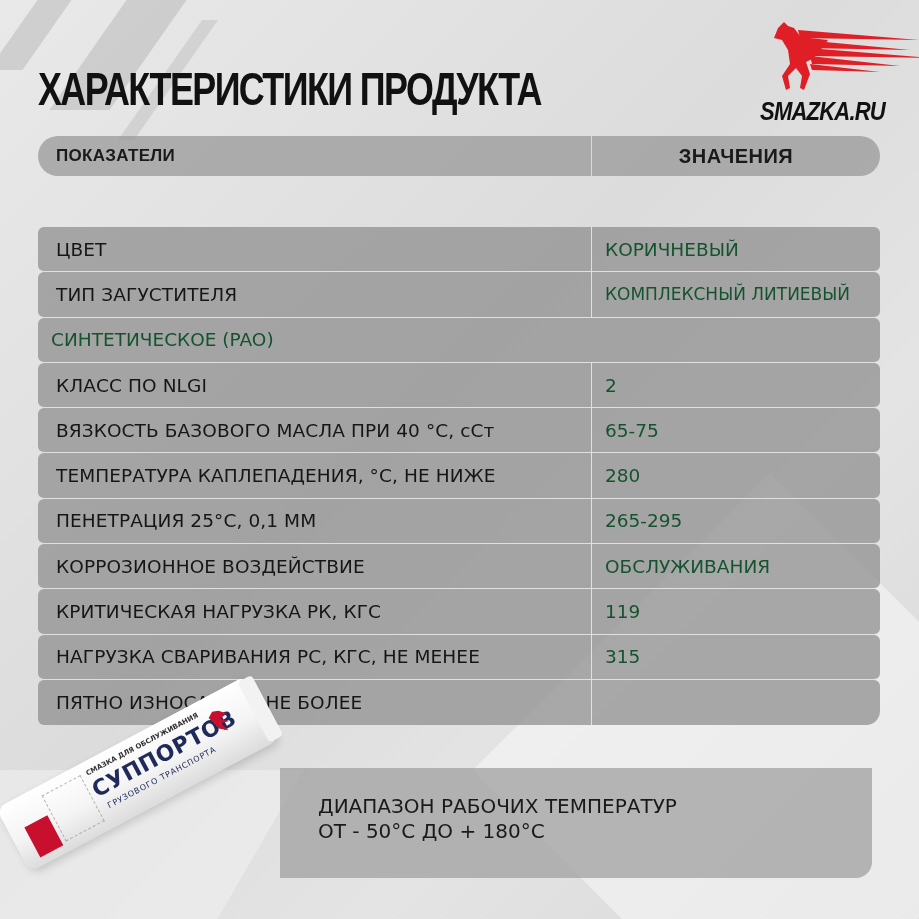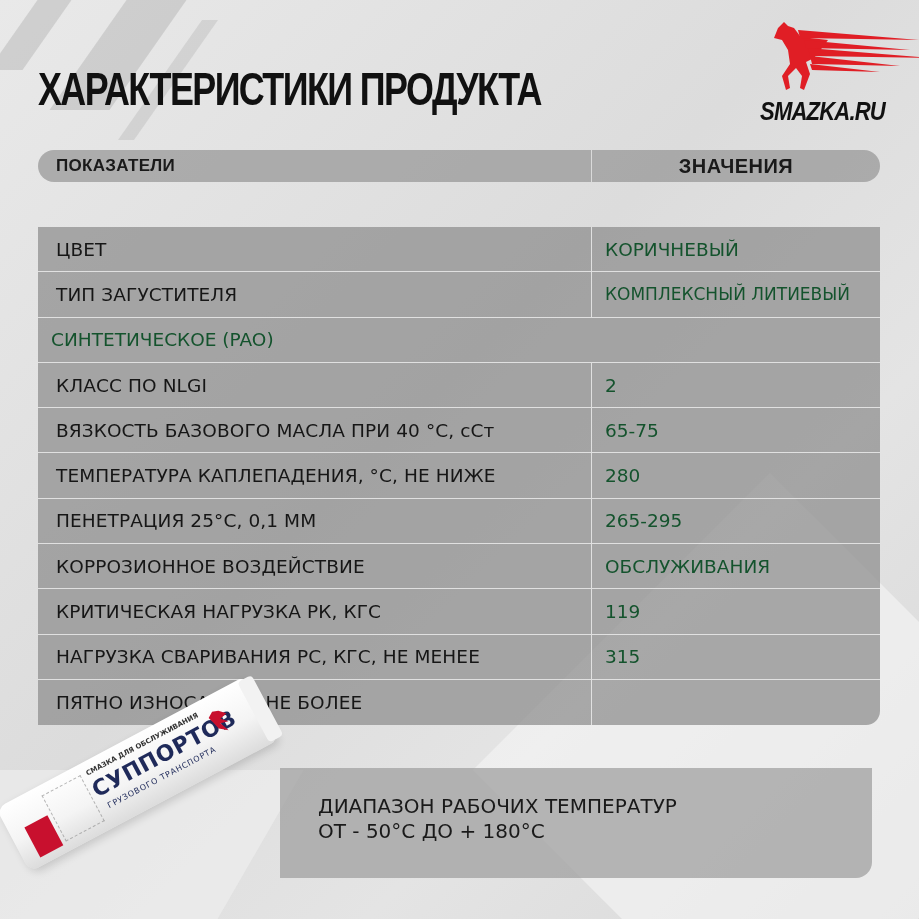--- a/index.html
+++ b/index.html
@@ -35,38 +35,39 @@
   .logo svg { position: absolute; left: 14px; top: 0; }
   .logo-text {
     position: absolute; left: 4px; top: 78px;
     font-family: "Liberation Sans", sans-serif; font-weight: 700; font-style: italic;
     font-size: 26px; color: #111; letter-spacing: -1px;
     transform: scaleX(0.85); transform-origin: left center; white-space: nowrap;
   }
 
   .table { position: absolute; left: 38px; width: 842px; }
   .thead {
-    top: 150px; height: 32px; display: flex;
+    top: 136px; height: 40px; display: flex;
     background: rgba(150,150,150,0.72); border-top-left-radius: 10px; border-radius: 22px;
   }
   .thead .c1 {
     width: 554px; padding-left: 18px; display: flex; align-items: center;
     font-family: "Liberation Sans", sans-serif; font-weight: 700; font-size: 17px; letter-spacing: 0.3px;
     border-right: 1px solid rgba(230,230,230,0.8);
   }
   .thead .c2 {
     flex: 1; display: flex; align-items: center; justify-content: center;
     font-family: "Liberation Sans", sans-serif; font-weight: 700; font-size: 20px; letter-spacing: 0.5px;
   }
 
   .tbody { top: 227px; border-bottom-right-radius: 14px; overflow: hidden; }
   .row {
     display: flex; height: 45.3px;
     background: rgba(140,140,140,0.72);
     border-bottom: 1.5px solid rgba(235,235,235,0.85);
+    border-radius: 6px;
   }
   .row:last-child { border-bottom: none; }
   .row .c1 {
     width: 554px; padding-left: 18px; display: flex; align-items: center;
     font-size: 18.5px; color: #161616; letter-spacing: 0.1px; white-space: nowrap;
     border-right: 1.5px solid rgba(235,235,235,0.85);
   }
   .row .c2 {
     flex: 1; padding-left: 13px; display: flex; align-items: center;
     font-size: 18.5px; color: #14532d; white-space: nowrap; line-height: 17px;

